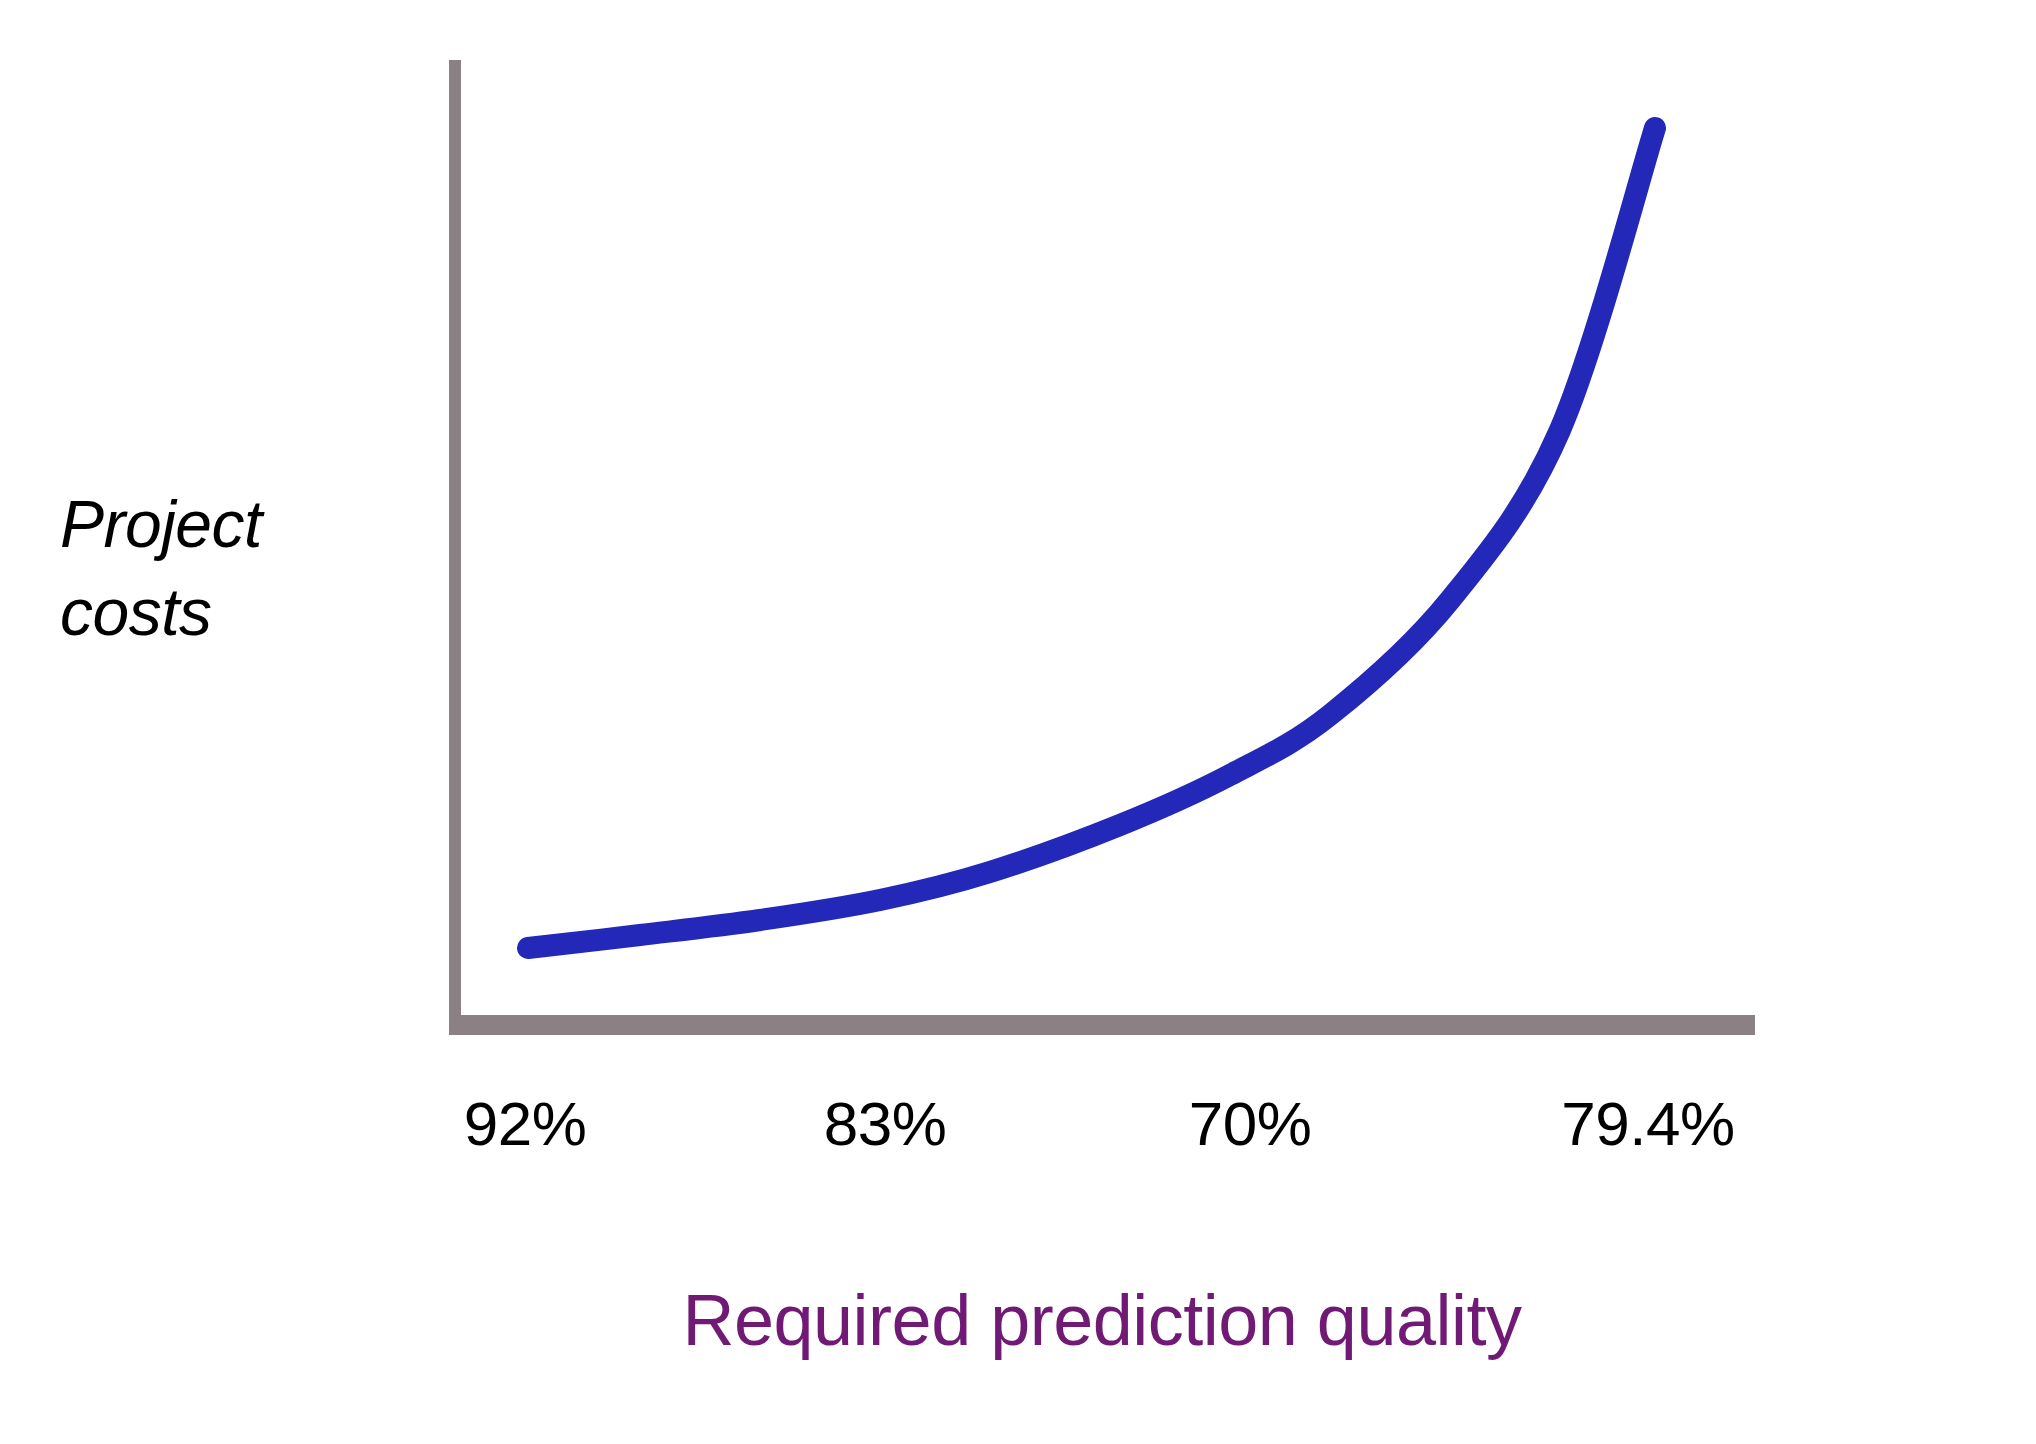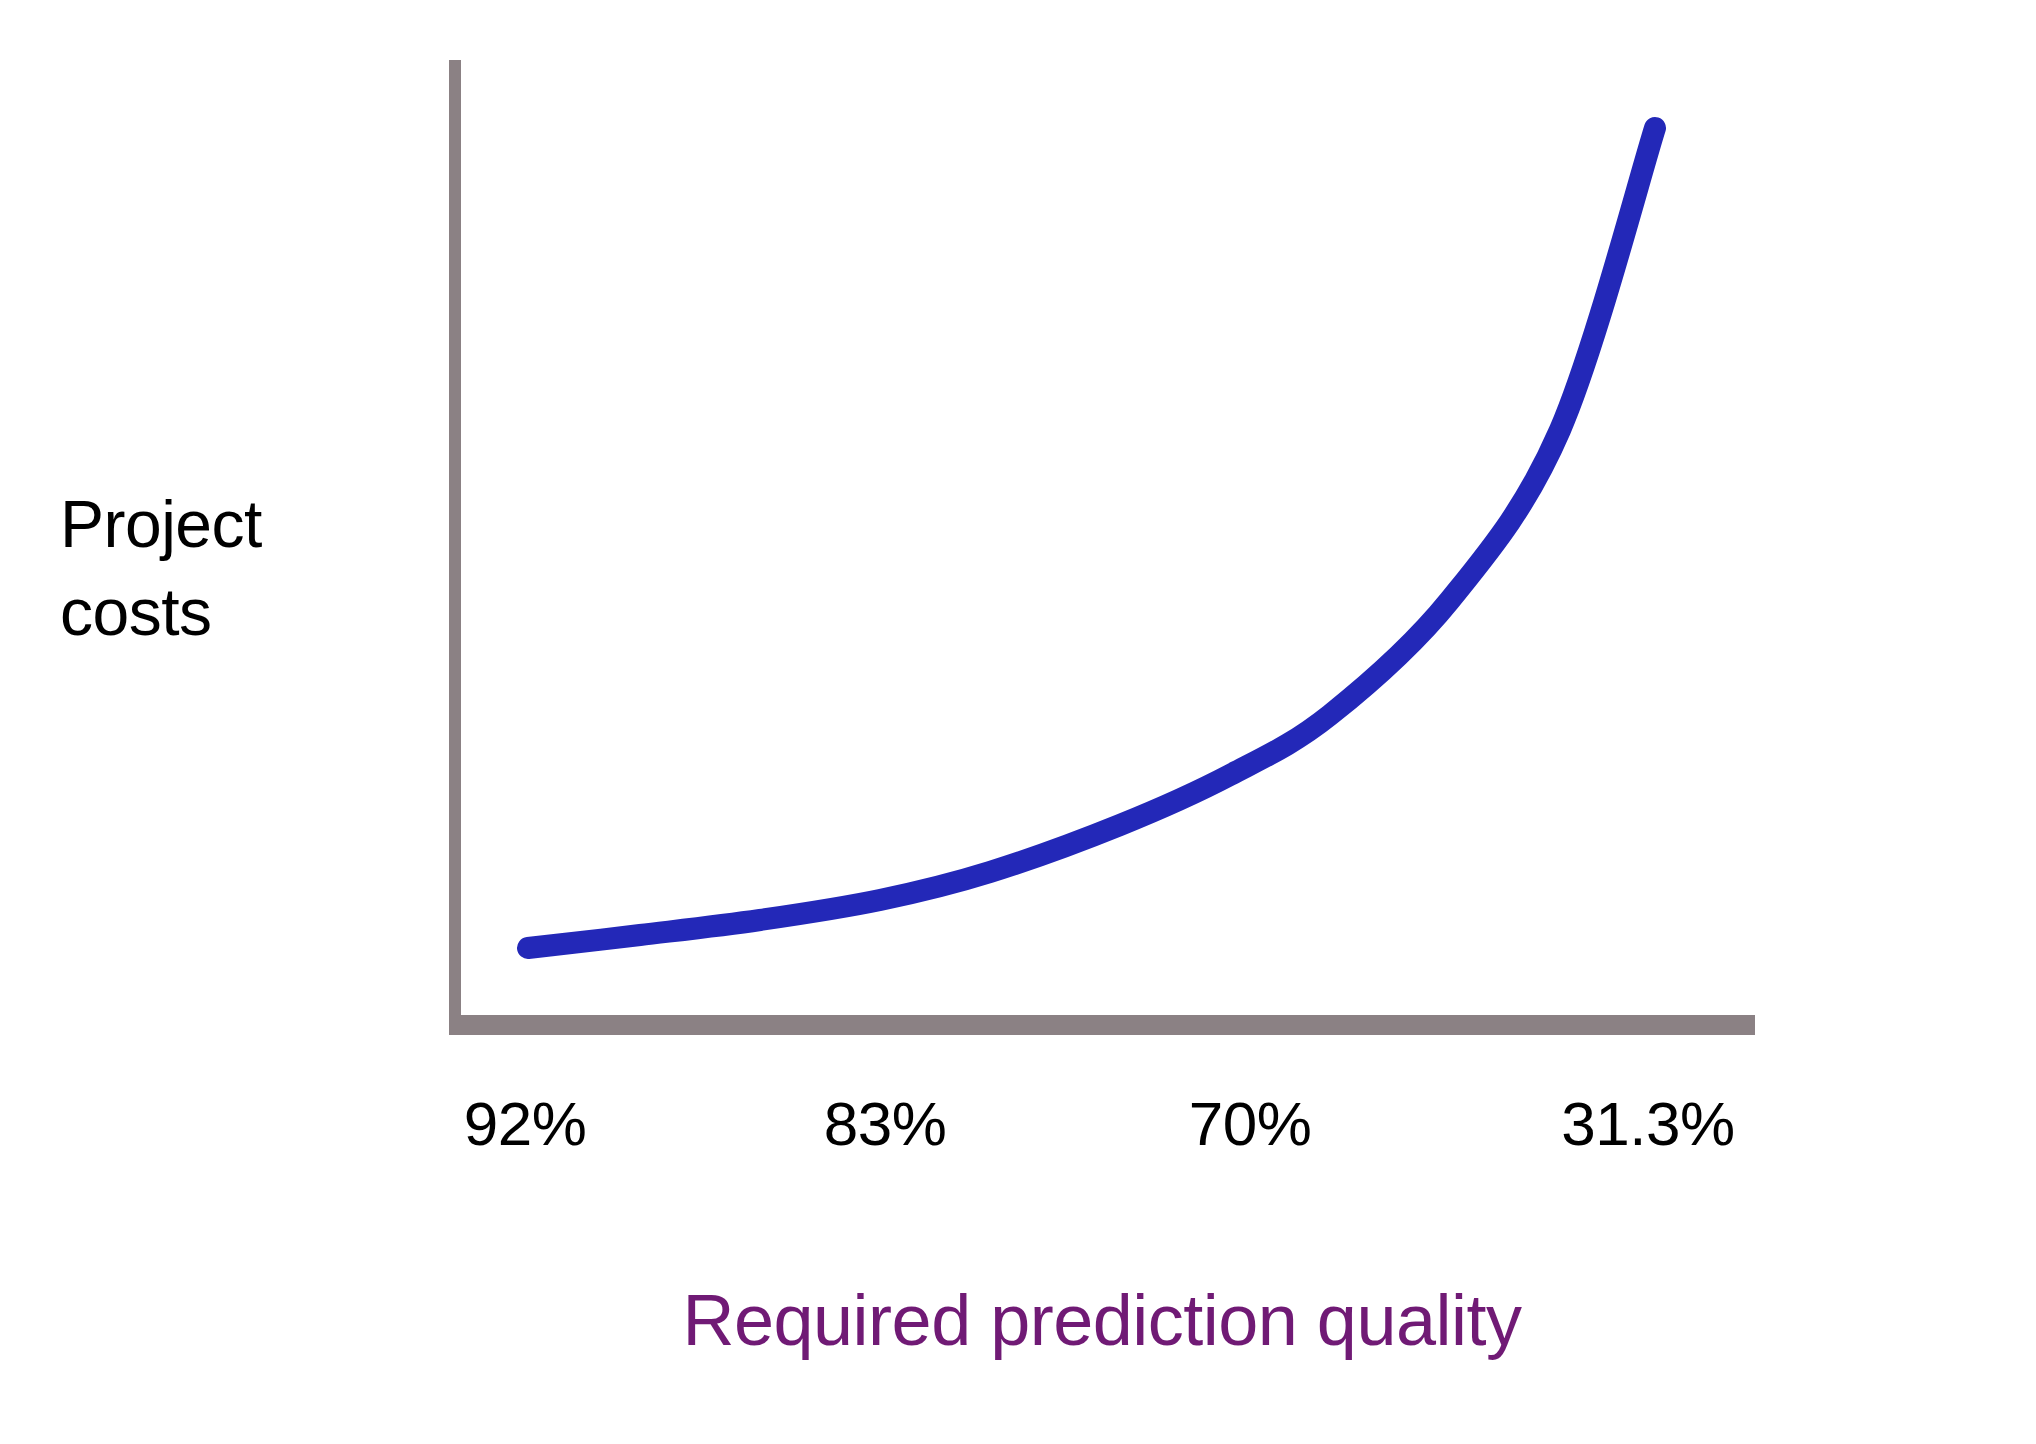--- a/index.html
+++ b/index.html
@@ -29,20 +29,21 @@
     position: absolute;
     left: 60px;
     top: 480px;
     width: 340px;
     font-size: 66px;
     line-height: 88px;
     color: #000000;
     text-align: left;
     white-space: pre-line;
     letter-spacing: -0.5px;
+    font-style: italic;
   }
   .axis-title-x {
     position: absolute;
     left: 449px;
     top: 1280px;
     width: 1306px;
     font-size: 72px;
     line-height: 80px;
     color: #701a75;
     text-align: center;
@@ -73,17 +74,17 @@
 
     <path id="cost-curve" fill="none" stroke="#2328B8" stroke-width="22" stroke-linecap="round" stroke-linejoin="round" d="M 528 948 C 546.6666666666666 945.8333333333334, 601.3333333333334 939.6666666666666, 640 935 C 678.6666666666666 930.3333333333334, 720 925.8333333333334, 760 920 C 800 914.1666666666666, 841.6666666666666 908, 880 900 C 918.3333333333334 892, 950 884.5, 990 872 C 1030 859.5, 1080 841.1666666666666, 1120 825 C 1160 808.8333333333334, 1195 793.3333333333334, 1230 775 C 1265 756.6666666666666, 1293.3333333333333 744.1666666666666, 1330 715 C 1366.6666666666667 685.8333333333334, 1411.6666666666667 647.5, 1450 600 C 1488.3333333333333 552.5, 1525.8333333333333 508.6666666666667, 1560 430 C 1594.1666666666667 351.3333333333333, 1639.1666666666667 178.33333333333334, 1655 128"></path>
   </svg>
 
   <div class="axis-title-y">Project
 costs</div>
 
   <div class="tick-label" style="left:525px;">92%</div>
   <div class="tick-label" style="left:885px;">83%</div>
   <div class="tick-label" style="left:1250px;">70%</div>
-  <div class="tick-label" style="left:1648px;">31.3%</div>
+  <div class="tick-label" style="left:1648px;">79.4%</div>
 
   <div class="axis-title-x">Required prediction quality</div>
 
 </div>
 
 </body></html>

